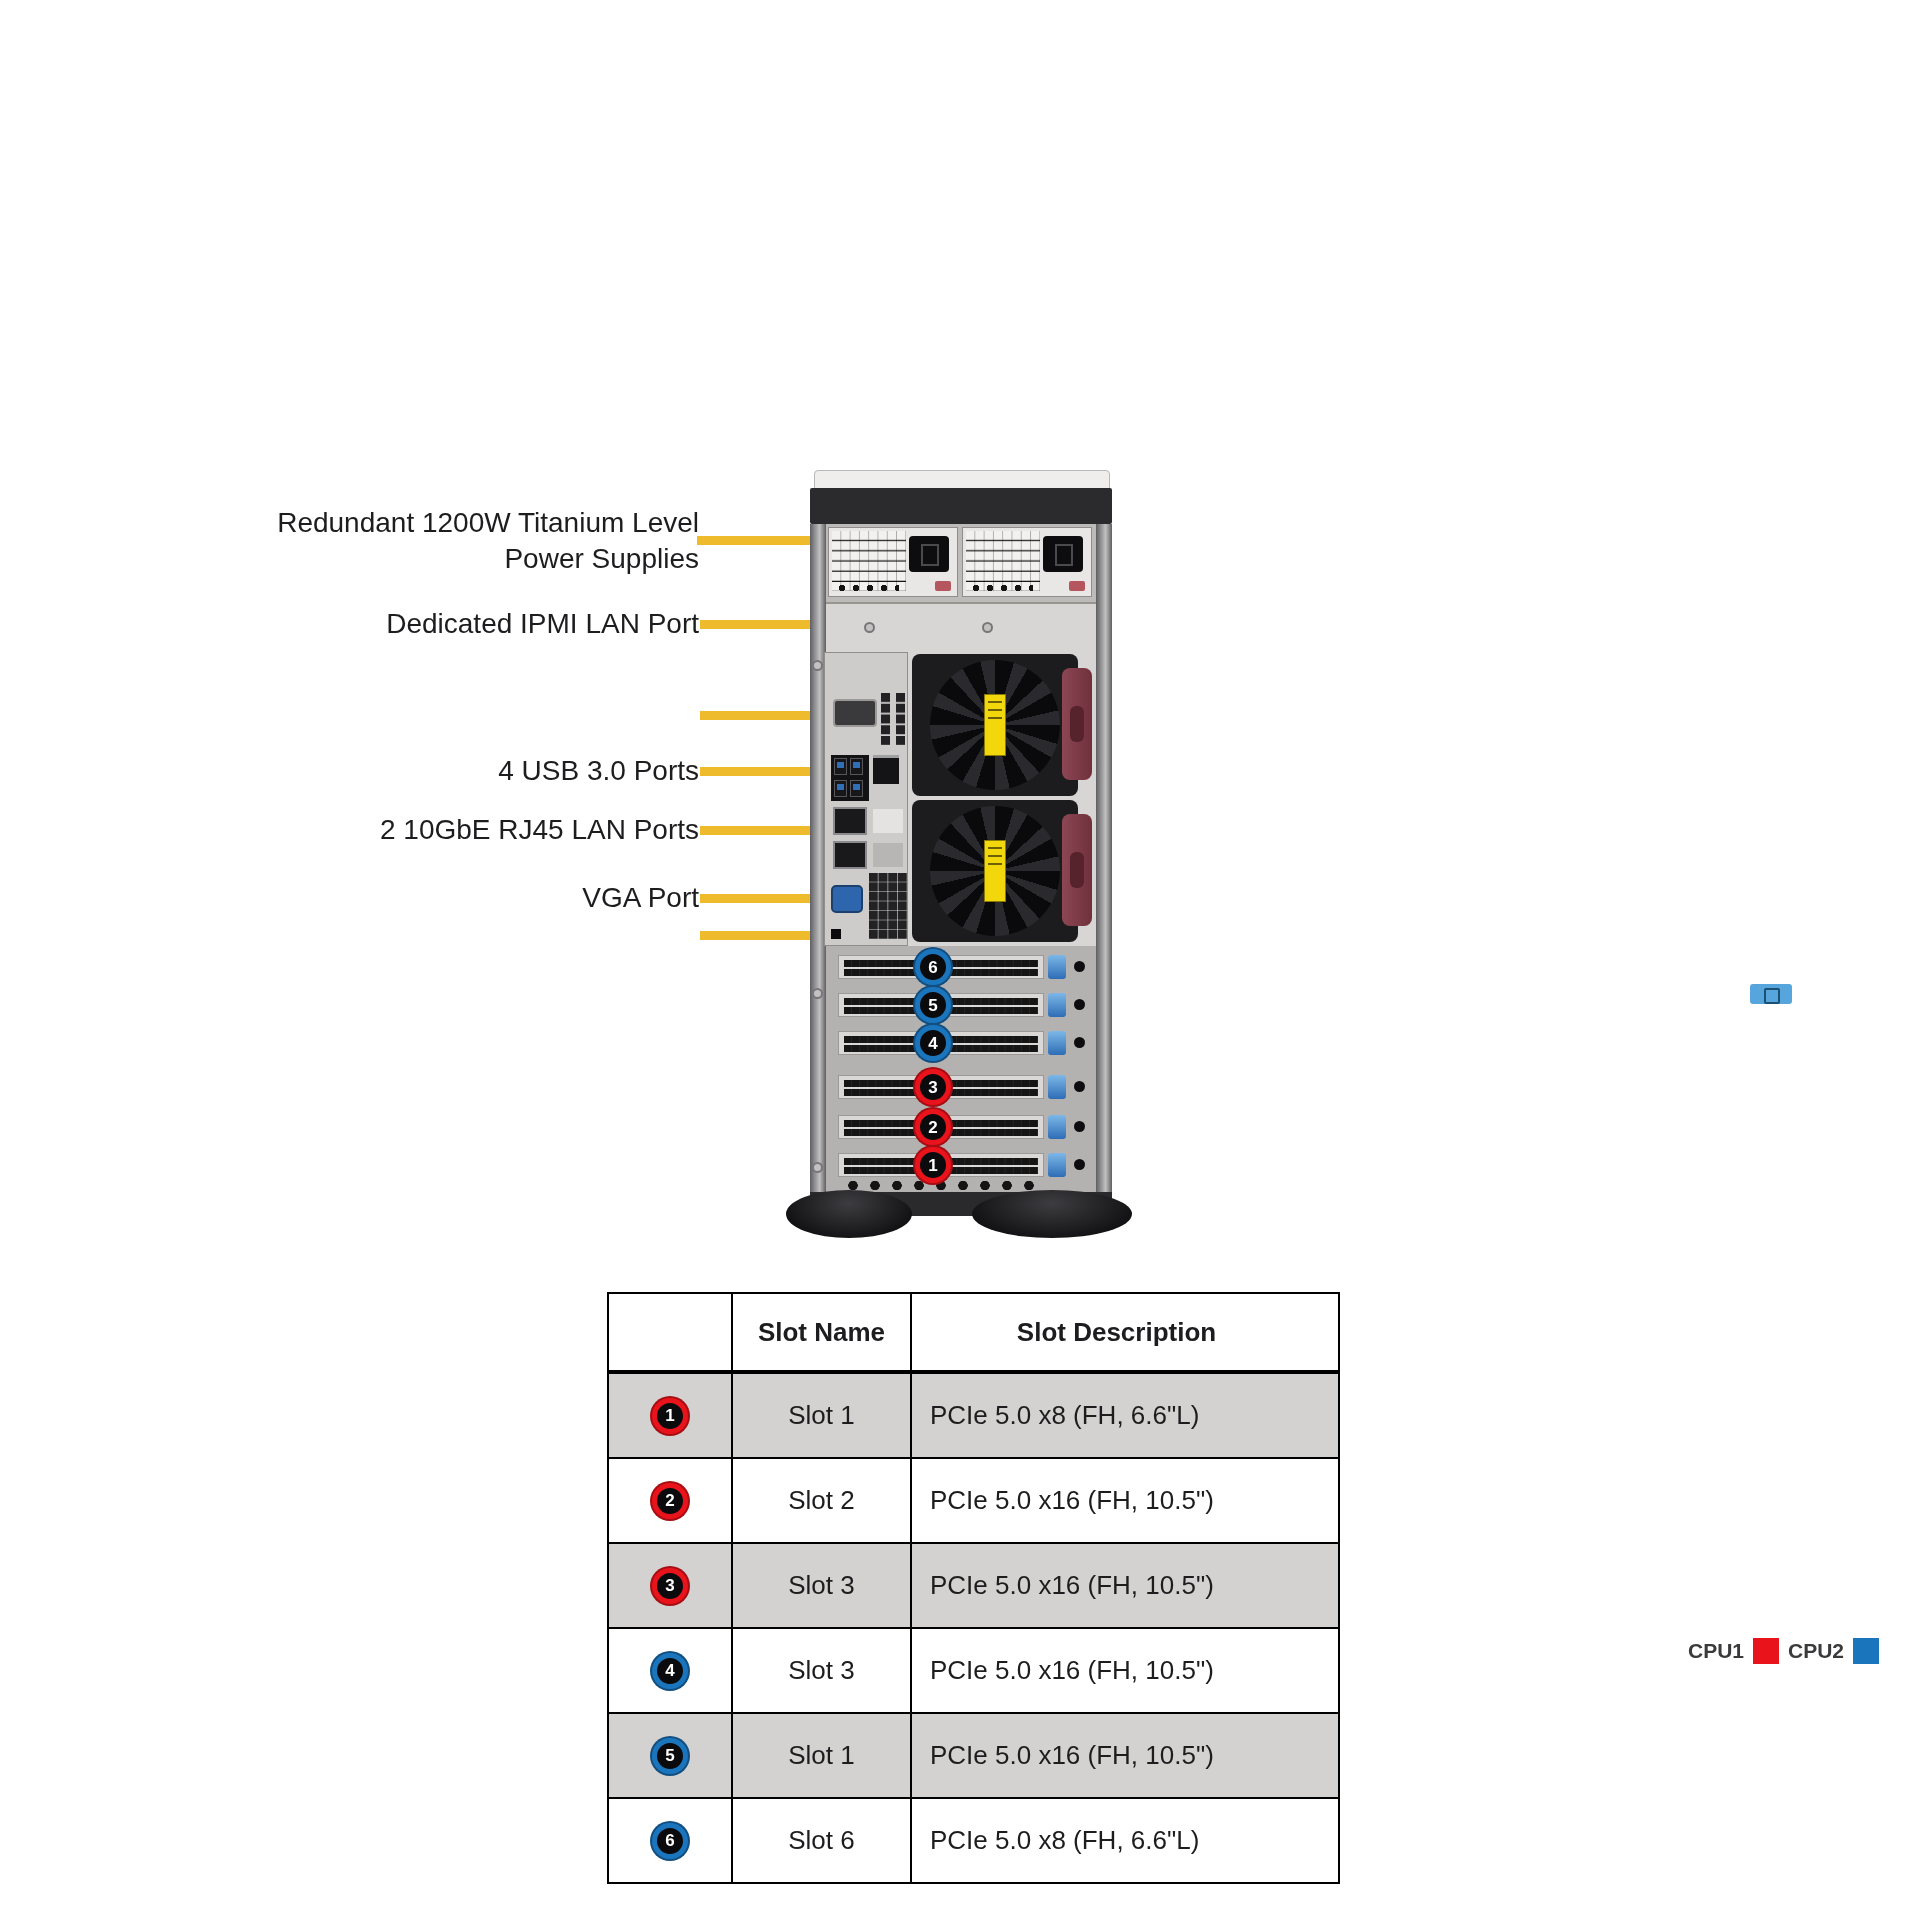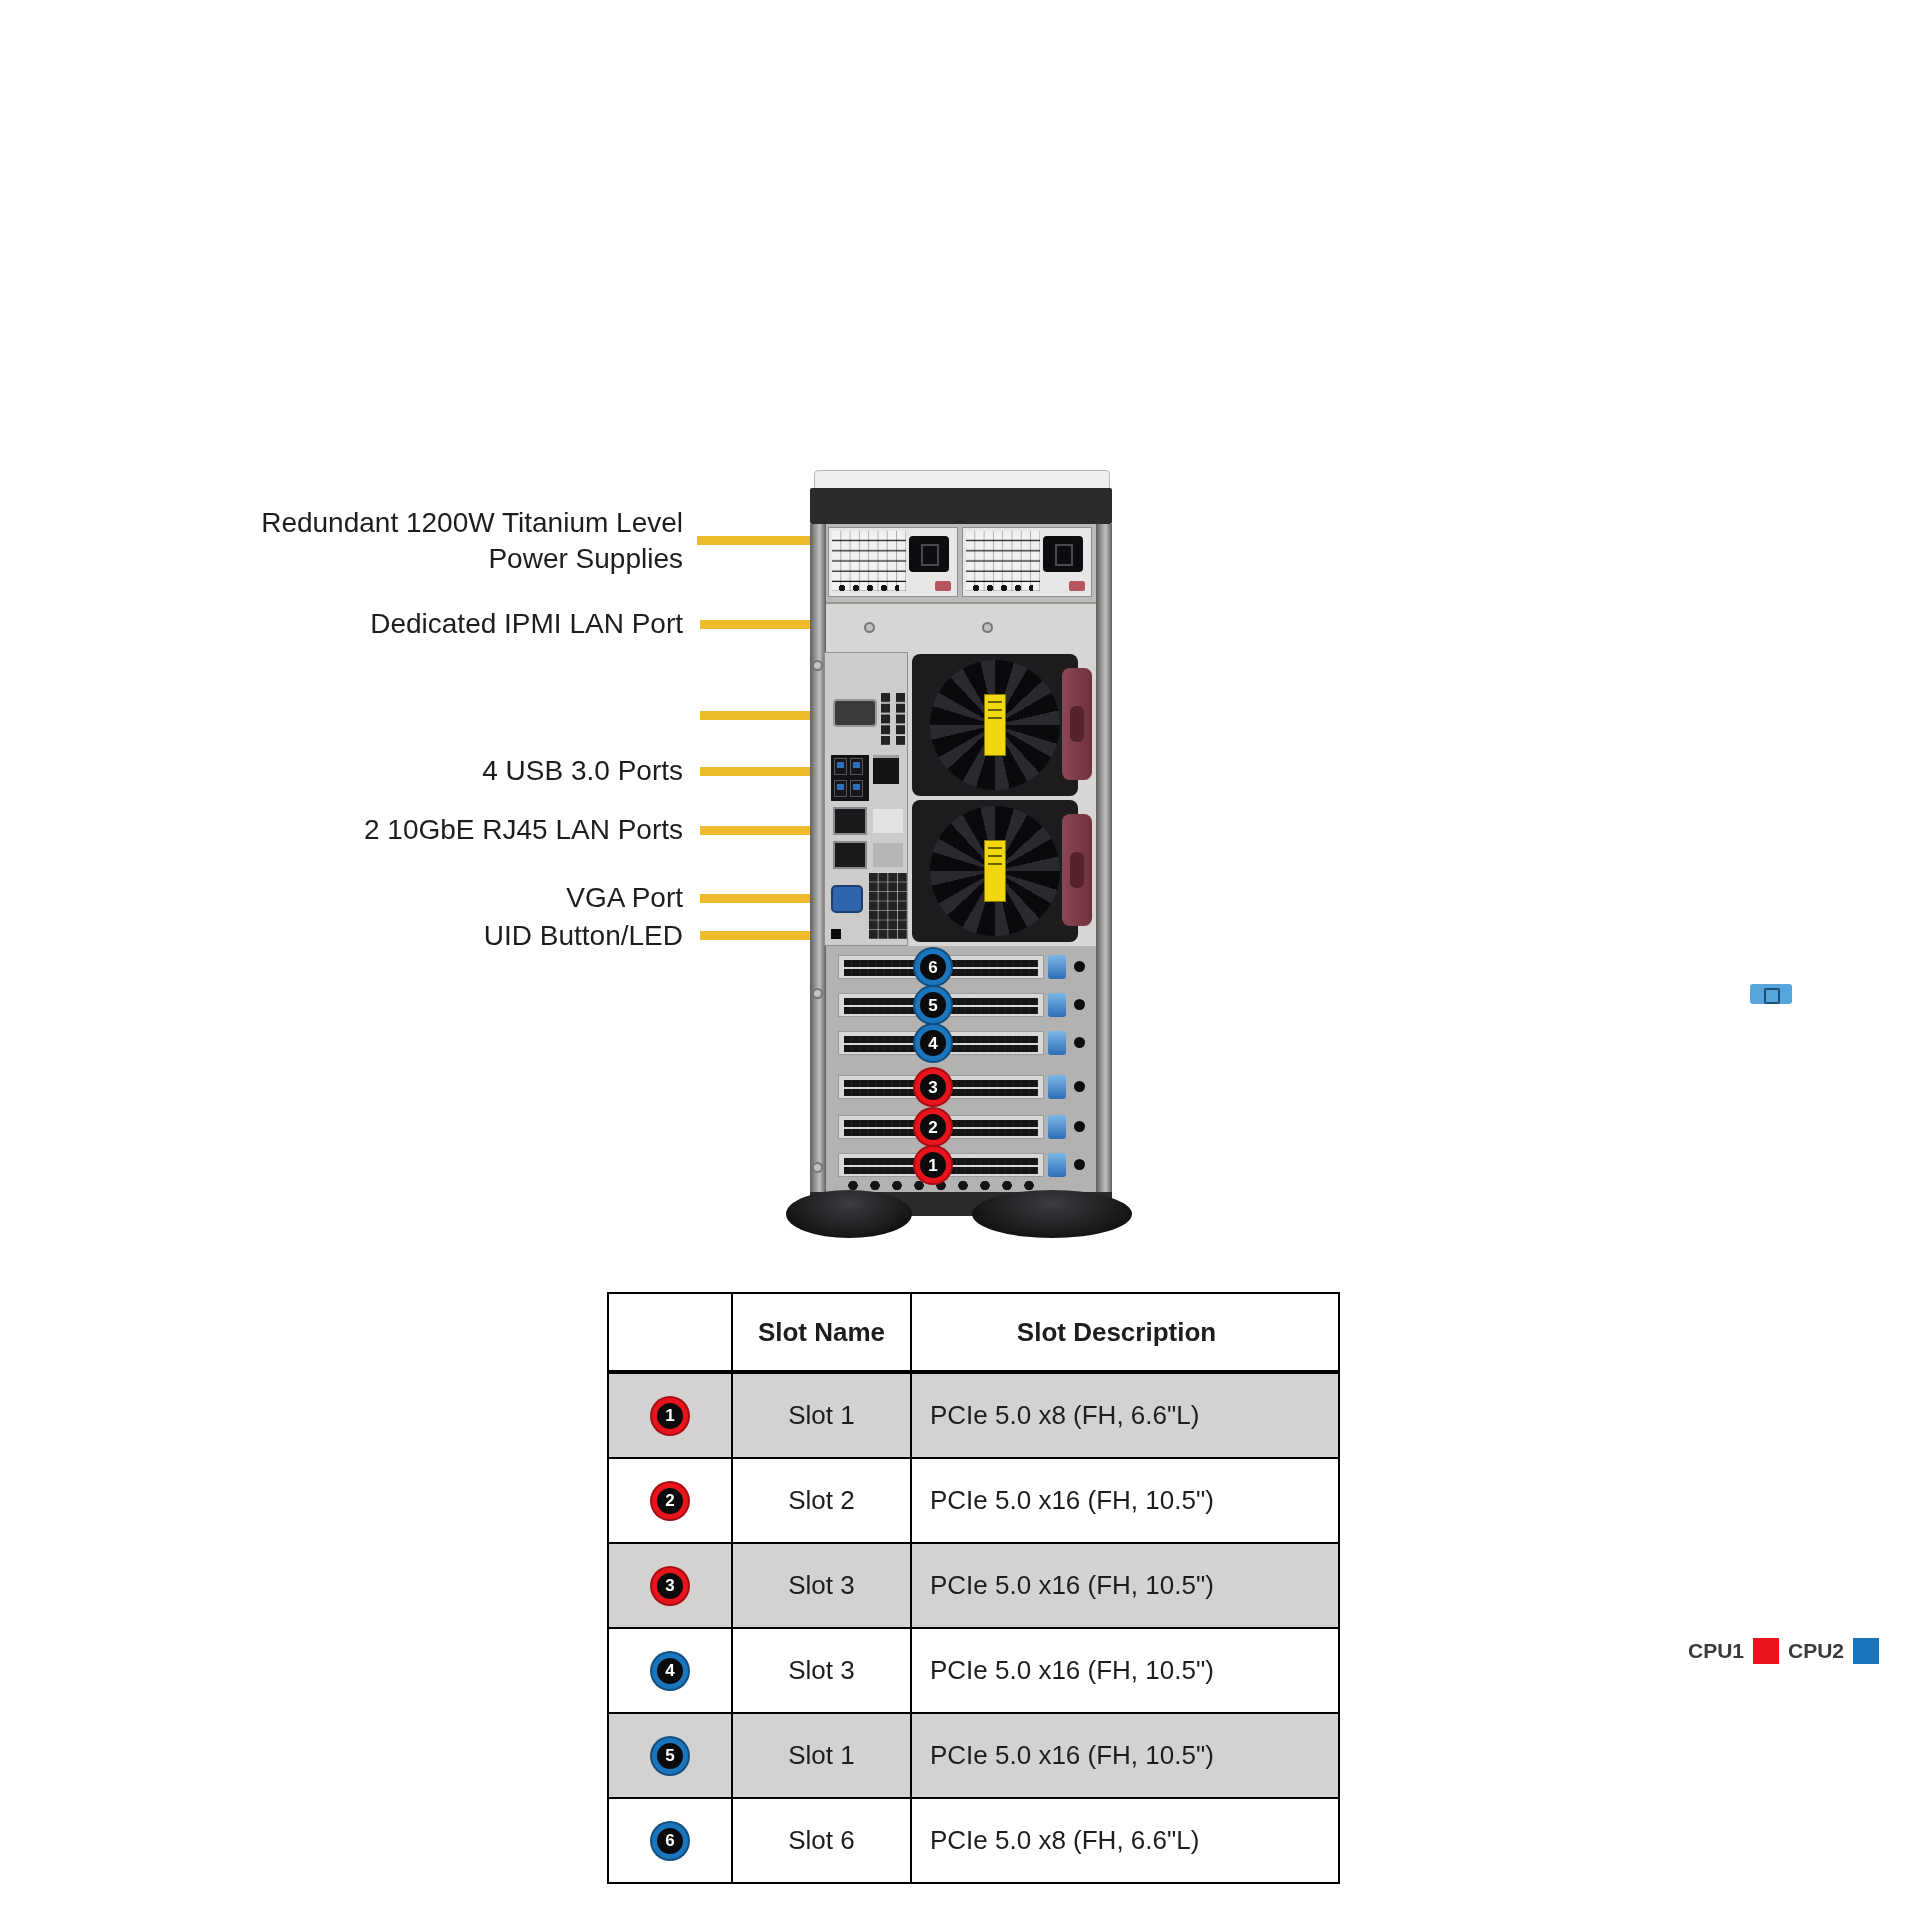--- a/index.html
+++ b/index.html
@@ -7,21 +7,21 @@
     position:relative;width:1920px;height:1920px;background:#ffffff;overflow:hidden;
     font-family:"Liberation Sans", sans-serif;color:#1d1d1f;
   }
   
   .title{
     position:absolute;left:563px;top:390px;width:600px;text-align:center;
     font-size:30px;font-style:italic;color:#1d1d1f;letter-spacing:0.5px;
   }
   
   .lbl{
-    position:absolute;left:150px;width:533px;text-align:right;
+    position:absolute;left:166px;width:533px;text-align:right;
     font-size:28px;line-height:36px;color:#1d1d1f;white-space:nowrap;
   }
   
   .cline{position:absolute;background:#eebb2d;}
   
   .ch-top{position:absolute;left:814px;top:470px;width:294px;height:20px;background:#efeeec;border:1px solid #b9b8b6;border-radius:4px 4px 0 0;}
   .ch-bezel{position:absolute;left:810px;top:488px;width:302px;height:36px;background:#2b2b2d;border-radius:2px;}
   .ch-btn{position:absolute;left:940px;top:496px;width:42px;height:20px;background:#56a5dc;border-radius:3px;}
   .ch-btn-inner{position:absolute;left:14px;top:4px;width:12px;height:12px;border:2px solid #1c4f74;border-radius:2px;}
   .ch-body{position:absolute;left:810px;top:524px;width:302px;height:672px;background:#d7d6d4;}
@@ -102,21 +102,20 @@
 
 
   <div class="lbl" style="top:505px;">
     <div>Redundant 1200W Titanium Level</div>
     <div>Power Supplies</div>
   </div>
   <div class="lbl" style="top:606px;">Dedicated IPMI LAN Port</div>
   <div class="lbl" style="top:753px;">4 USB 3.0 Ports</div>
   <div class="lbl" style="top:812px;">2 10GbE RJ45 LAN Ports</div>
   <div class="lbl" style="top:880px;">VGA Port</div>
-  <div class="lbl" style="top:918px;">UID Button/LED</div>
 
   <div class="cline" style="left:697px;top:536px;width:161px;height:9px;"></div>
   <div class="cline" style="left:700px;top:620px;width:180px;height:9px;"></div>
   <div class="cline" style="left:871px;top:620px;width:9px;height:146px;"></div>
   <div class="cline" style="left:700px;top:711px;width:145px;height:9px;"></div>
   <div class="cline" style="left:700px;top:767px;width:138px;height:9px;"></div>
   <div class="cline" style="left:700px;top:826px;width:140px;height:9px;"></div>
   <div class="cline" style="left:700px;top:894px;width:136px;height:9px;"></div>
   <div class="cline" style="left:700px;top:931px;width:132px;height:9px;"></div>
 

